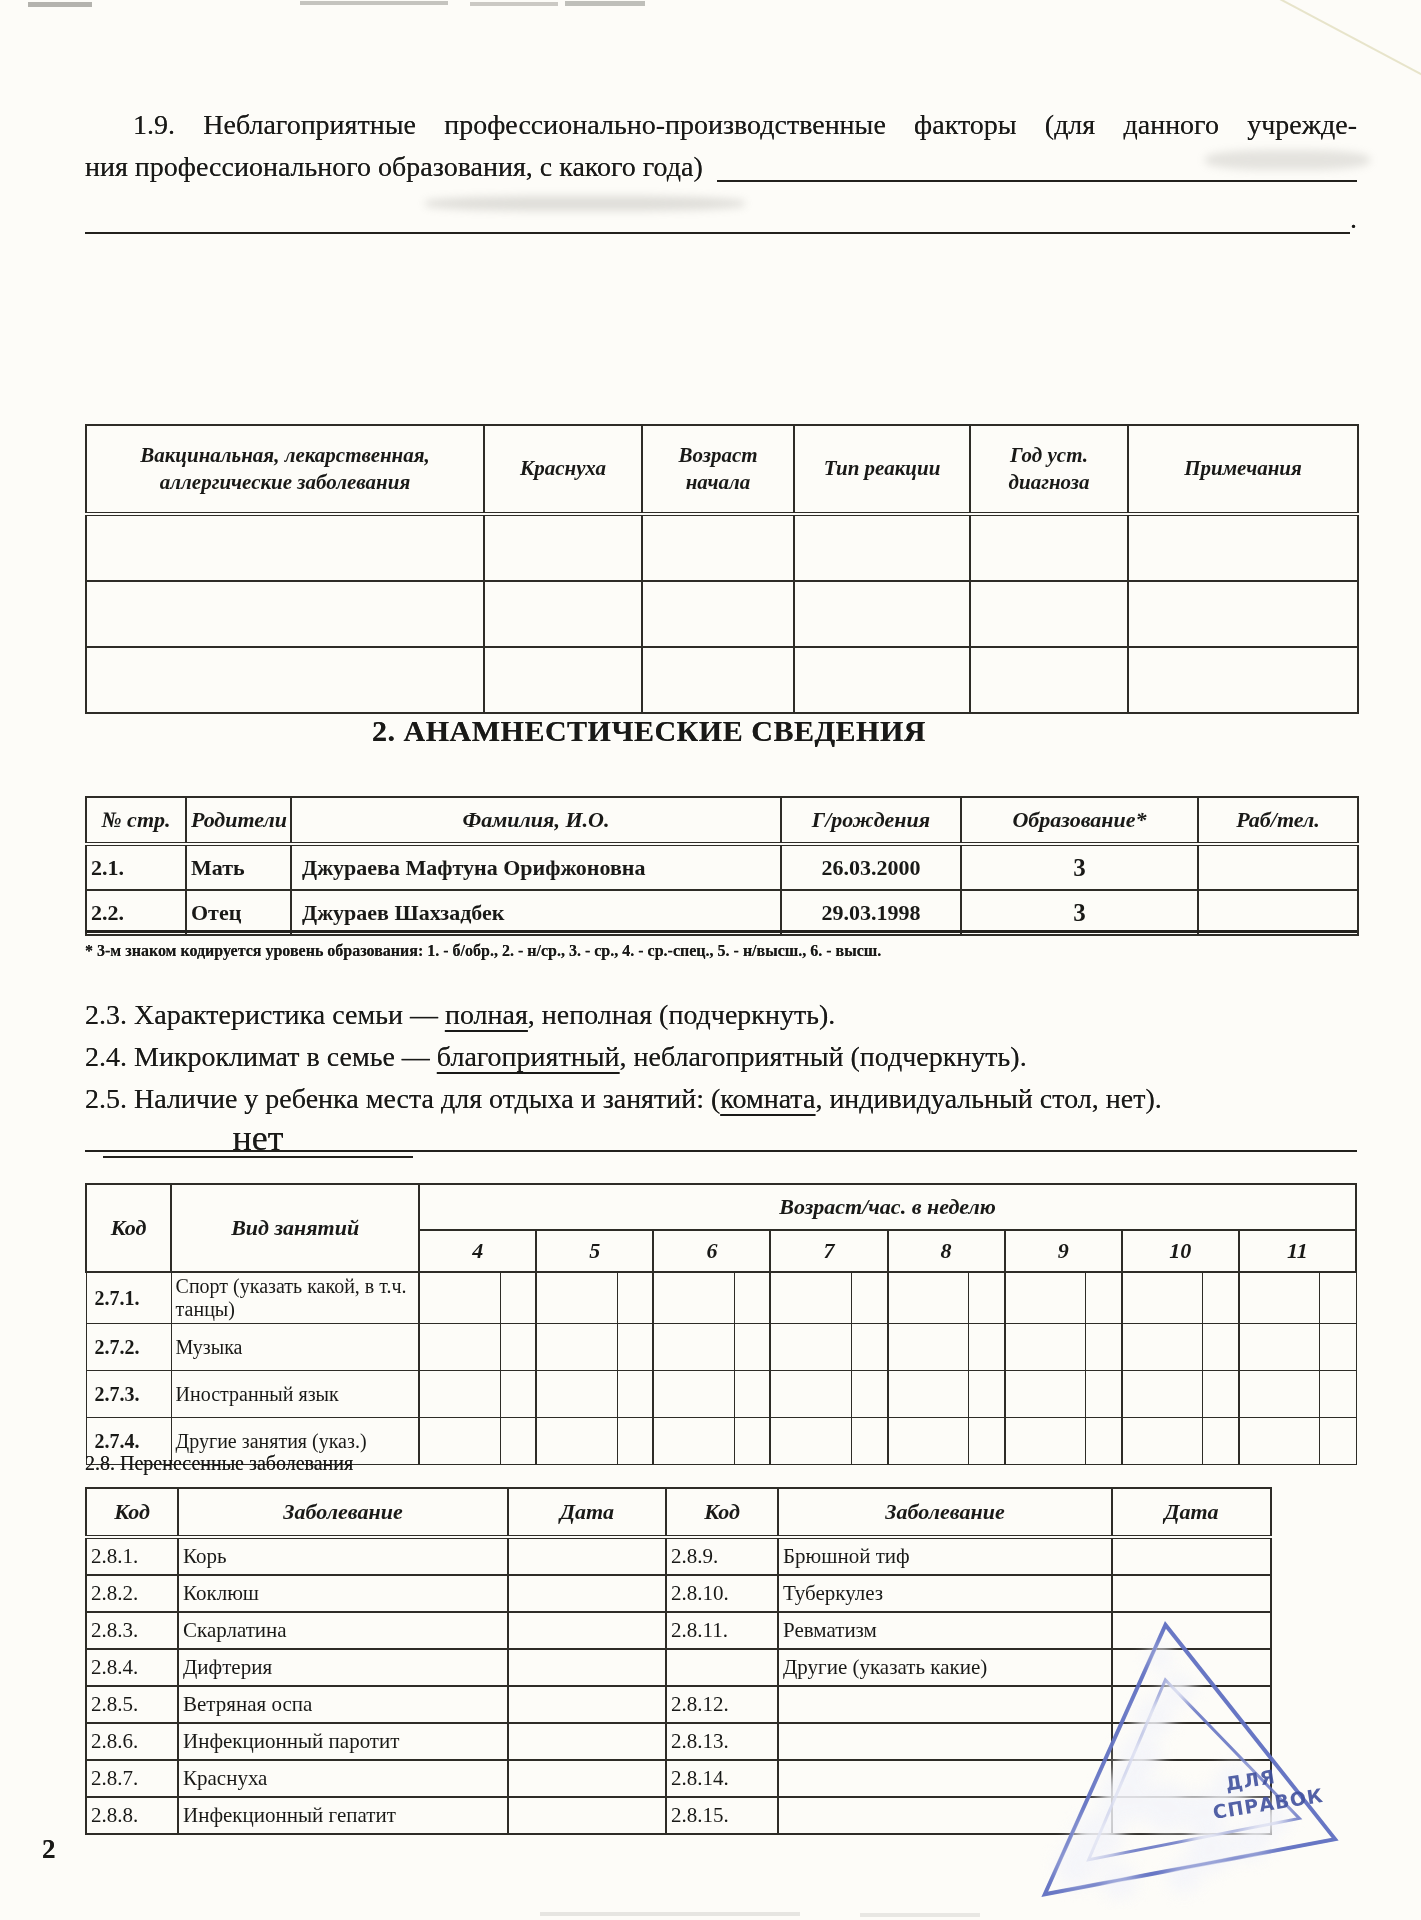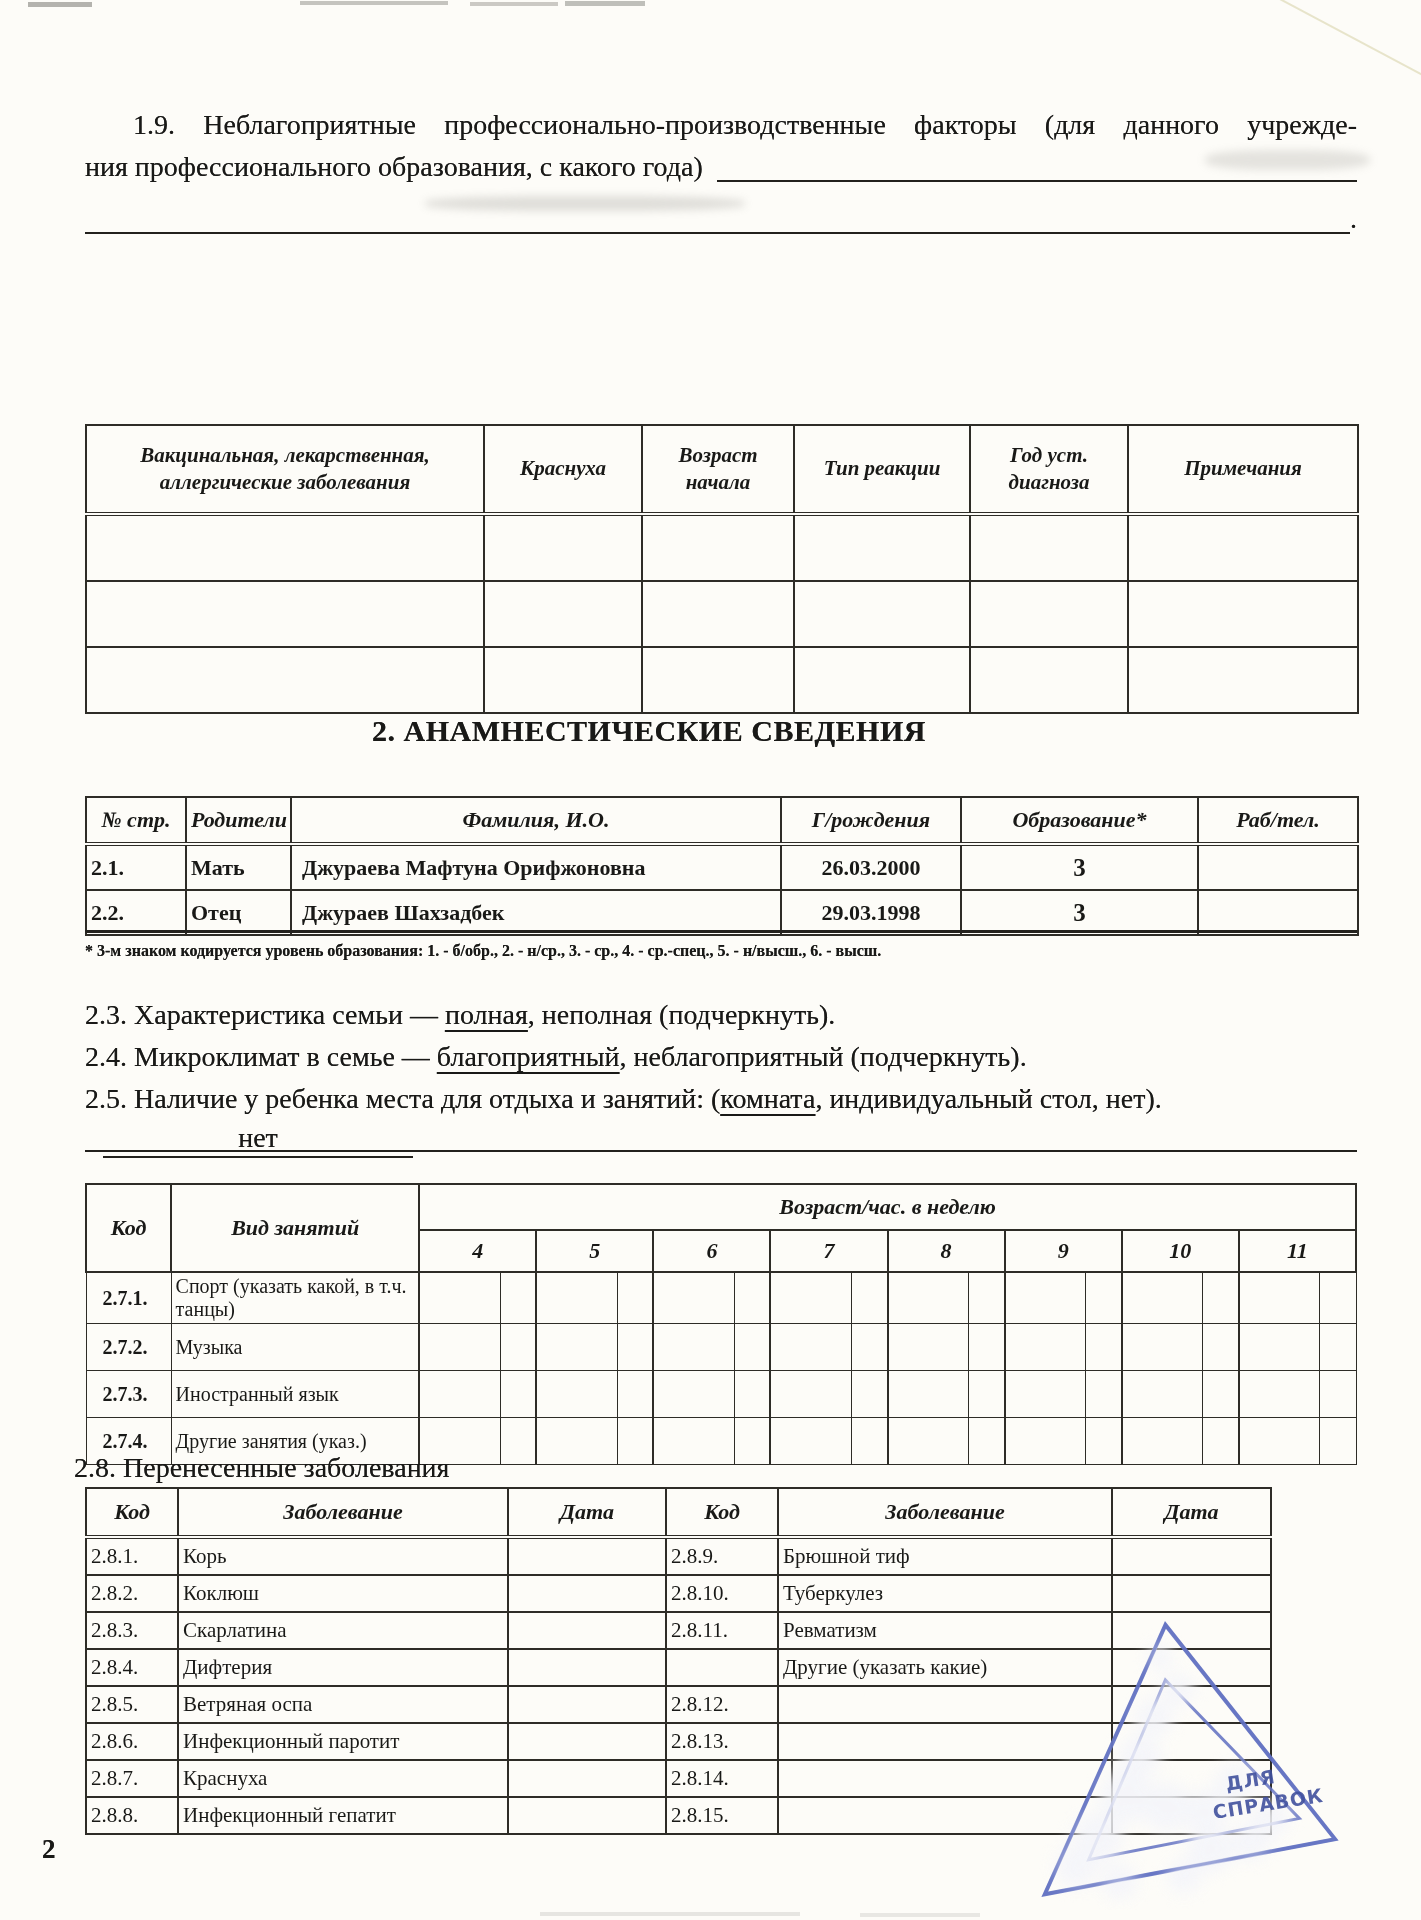--- a/index.html
+++ b/index.html
@@ -15,21 +15,21 @@
   .p19 { left:85px; top:104px; width:1272px; font-size:28px; line-height:42px; }
   .p19 .l1 { text-align:justify; text-align-last:justify; text-indent:48px; white-space:nowrap; overflow:hidden; }
   .p19 .row { display:flex; }
   .blank { border-bottom:2.5px solid #23211d; height:34px; }
   .grow { flex:1 1 auto; }
 
   
   .title { font-size:30px; font-weight:bold; letter-spacing:0.5px; }
   .t110 { left:85px; top:360px; width:1272px; text-align:center; transform:translateX(-72px); }
   .t2   { left:85px; top:714px; width:1272px; text-align:center; transform:translateX(-72px); }
-  .t28  { left:74px; top:1452px; font-size:28px; }
+  .t28  { left:85px; top:1452px; font-size:20px; }
 
   
   table { border-collapse:collapse; table-layout:fixed; }
   td { border:2px solid #2e2c27; padding:2px 4px; overflow:hidden; }
   .hcell { font-weight:bold; font-style:italic; text-align:center; vertical-align:middle; }
 
   
   .tbl-allergy { left:85px; top:424px; width:1272px; }
   .tbl-allergy td.hcell { font-size:21px; line-height:1.3; height:82px; }
   .tbl-allergy td.body { height:60px; }
@@ -44,29 +44,29 @@
   .tbl-parents .edu { font-size:25px; }
 
   
   .sep { left:85px; top:930px; width:1272px; border-top:3px solid #23211d; }
   .footnote { left:85px; top:942px; width:1272px; font-size:16px; font-weight:bold; }
 
   
   .item { left:85px; width:1272px; font-size:28px; line-height:40px; white-space:nowrap; }
   .uw { text-decoration:underline; text-decoration-thickness:2px; text-underline-offset:6px; }
   .i26row { display:flex; align-items:flex-end; }
-  .ans { text-align:center; font-size:28px; }
+  .ans { text-align:center; font-size:36px; }
 
   
   .tbl-act { left:85px; top:1183px; width:1272px; }
   .tbl-act td.hcell { font-size:22px; }
   .tbl-act td.span16 { height:40px; }
   .tbl-act td.age { height:36px; }
   .tbl-act td.body { height:42px; font-size:20px; line-height:1.15; border-width:1.5px; }
-  .tbl-act td.code { font-weight:bold; padding-left:16px; }
+  .tbl-act td.code { font-weight:bold; padding-left:8px; }
   .tbl-act td.outer { border-left-width:2px; }
 
   
   .tbl-dis { left:85px; top:1487px; width:1185px; }
   .tbl-dis td { font-size:21px; }
   .tbl-dis td.hcell { height:42px; font-size:22px; border-bottom:4px double #2e2c27; }
   .tbl-dis td.body { height:31px; }
 
   .pagenum { left:42px; top:1834px; font-size:27px; font-weight:bold; }
 

